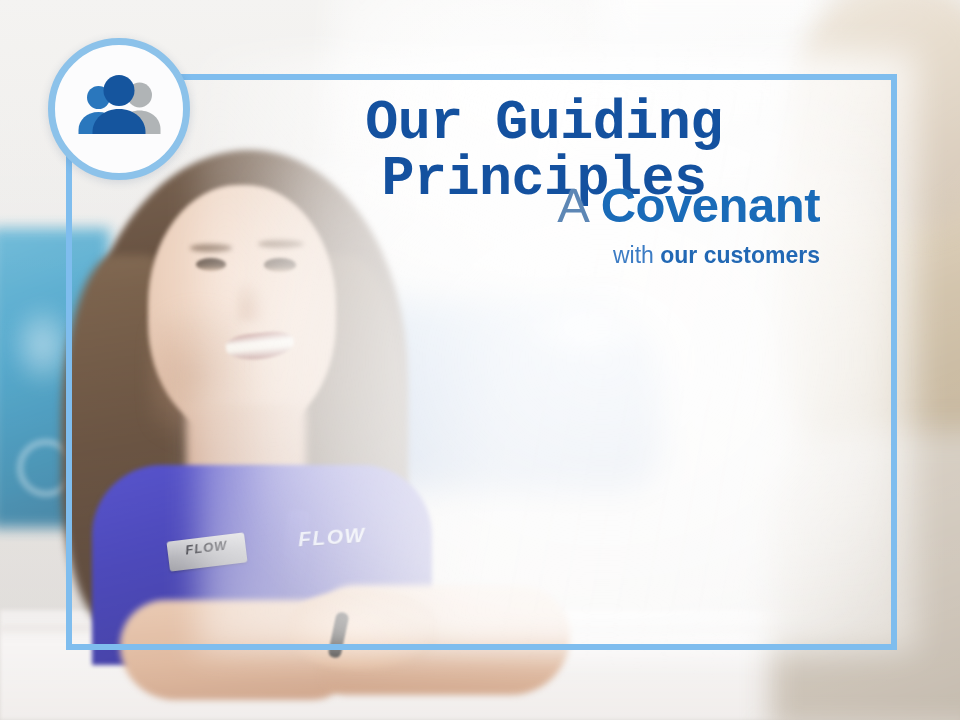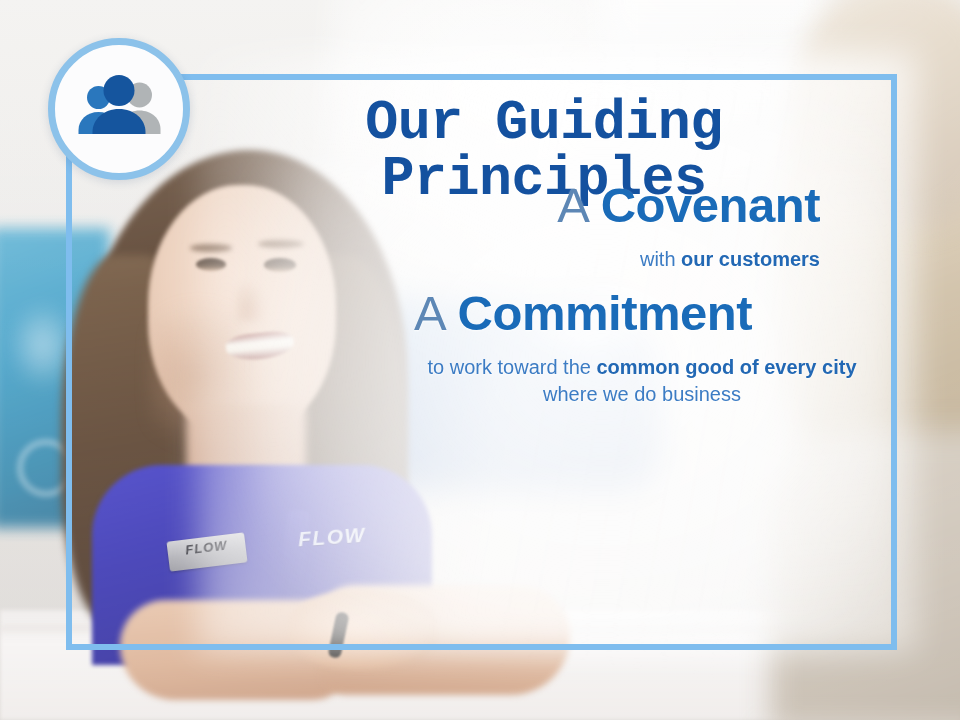--- a/index.html
+++ b/index.html
@@ -373,24 +373,24 @@
     letter-spacing: 0;
   }
   .p-title .word {
     font-weight: bold;
     color: #1a6bb8;
     letter-spacing: -.5px;
   }
 
   .p-sub {
     font-family: "Liberation Sans", sans-serif;
-    font-size: 20px;
+    font-size: 23px;
     line-height: 1.32;
     color: #3c7cc4;
-    margin-top: 14px;
+    margin-top: 8px;
     text-shadow: 0 1px 2px rgba(255,255,255,.8);
   }
   .p-sub b { font-weight: bold; color: #2268b4; }
 
   
   .p1 { text-align: right; padding-right: 64px; }
   .p2 { text-align: center; padding-right: 8px; }
   .p2 .p-sub { text-align: right; padding-right: 62px; }
   .p3 { text-align: center; padding-left: 70px; }
   .p3 .p-sub { text-align: center; padding-left: 118px; }
@@ -470,23 +470,16 @@
 
     <div class="principle p1">
       <div class="p-title">
         <span class="art">A</span>
         <span class="word">Covenant</span>
       </div>
       <div class="p-sub"><span>with </span><b>our customers</b></div>
     </div>
 
 
-    <div class="principle p3">
-      <div class="p-title">
-        <span class="art">A</span>
-        <span class="word">Commitment</span>
-      </div>
-      <div class="p-sub"><span>to work toward the </span><b>common good of every city</b><span> where we do business</span></div>
-    </div>
 
   </div>
 
 </div>
 
 </body></html>

